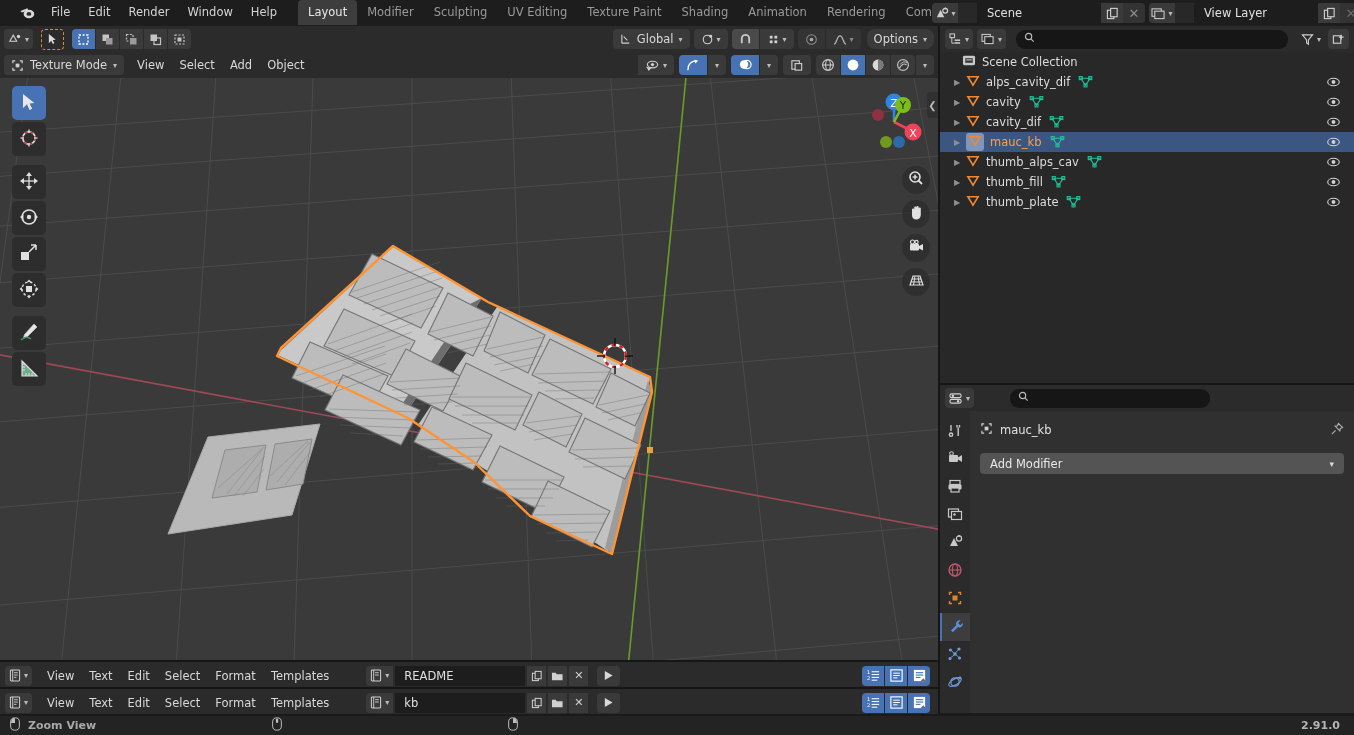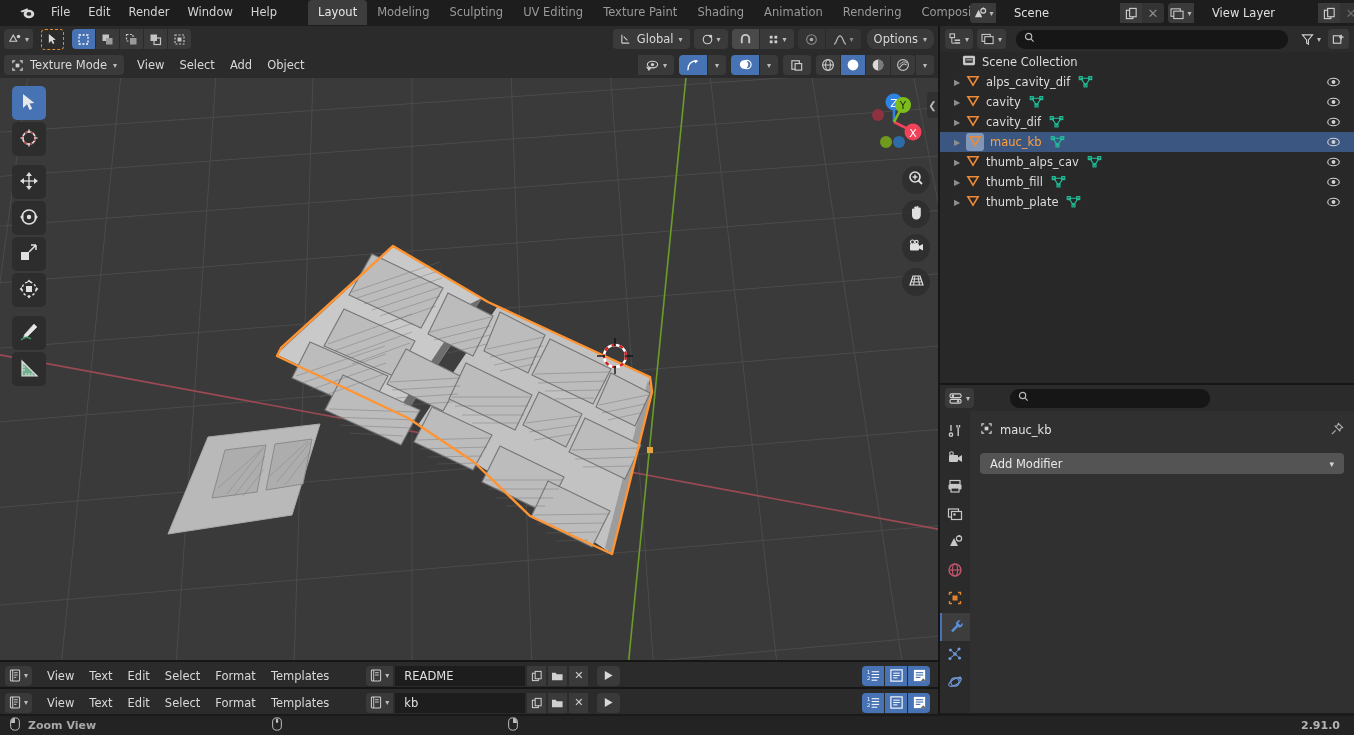--- a/index.html
+++ b/index.html
@@ -10,28 +10,28 @@
     font-size:11.5px; color:#e5e5e5;
     -webkit-font-smoothing:antialiased;
   }
   #app { position:relative; width:1354px; height:735px; }
 
   
   .topbar { position:absolute; left:12px; top:0; width:1354px; height:24px;
             background:#1d1d1d; display:flex; align-items:center;border-radius:11px; }
   .blender-logo { width:30px; height:26px; display:flex; align-items:center; justify-content:center; }
   .menu-item { padding:3px 9px; color:#d4d4d4; font-size:11.5px; white-space:nowrap; cursor:default; border-radius:3px;}
-  .ws-tabs { display:flex; align-items:flex-end; height:26px; margin-left:22px; }
+  .ws-tabs { display:flex; align-items:flex-end; height:26px; margin-left:12px; }
   .ws-tab { padding:5px 10px 6px 10px; color:#9a9a9a; font-size:11.5px;
             border-radius:4px 4px 0 0; white-space:nowrap; }
   .ws-tab.active { background:#3d3d3d; color:#e8e8e8; }
   .topbar-right { position:absolute; right:4px; top:2px; display:flex; align-items:center; gap:4px; height:22px; }
   .id-block { display:flex; align-items:center; background:#282828; border-radius:4px; height:20px; }
   .id-icon { width:26px; height:20px; display:flex; align-items:center; justify-content:center; background:#3a3a3a; border-radius:4px 0 0 4px;}
-  .id-name { background:#1d1d1d; height:20px; line-height:20px; padding:0 18px; min-width:124px; font-size:11.5px; color:#e0e0e0;}
+  .id-name { background:#1d1d1d; height:20px; line-height:20px; padding:0 10px; min-width:124px; font-size:11.5px; color:#e0e0e0;margin-left:19px;}
   .id-btn { width:22px; height:20px; display:flex; align-items:center; justify-content:center; background:#3a3a3a; }
   .id-btn.last { border-radius:0 4px 4px 0; background:#333; }
 
   
   .viewport { position:absolute; left:0; top:26px; width:938px; height:634px;
               background:#3a3a3a; overflow:hidden; }
   .vp-grid { position:absolute; inset:0; }
   .vp-header { position:absolute; left:0; top:0; width:938px; height:26px;
                background:#2b2b2b; display:flex; align-items:center; padding:0 4px; }
   .vp-header2 { position:absolute; left:0; top:26px; width:938px; height:26px;
@@ -118,21 +118,21 @@
     </div>
     <div id="topmenus" style="display:flex;align-items:center;">
         <div class="menu-item">File</div>
         <div class="menu-item">Edit</div>
         <div class="menu-item">Render</div>
         <div class="menu-item">Window</div>
         <div class="menu-item">Help</div>
       </div>
     <div class="ws-tabs" id="wstabs">
         <div class="ws-tab active">Layout</div>
-        <div class="ws-tab">Modeling</div>
+        <div class="ws-tab">Modifier</div>
         <div class="ws-tab">Sculpting</div>
         <div class="ws-tab">UV Editing</div>
         <div class="ws-tab">Texture Paint</div>
         <div class="ws-tab">Shading</div>
         <div class="ws-tab">Animation</div>
         <div class="ws-tab">Rendering</div>
         <div class="ws-tab">Compositing</div>
         <div class="ws-tab">Scripting</div>
       </div>
 

